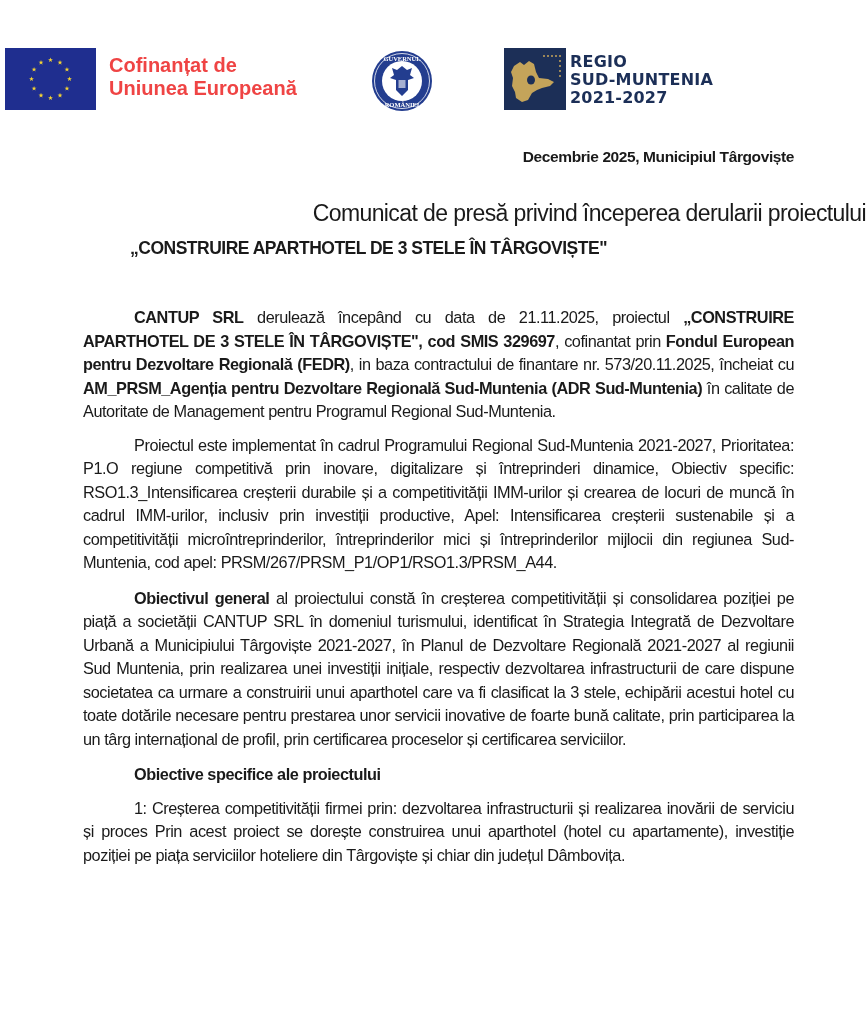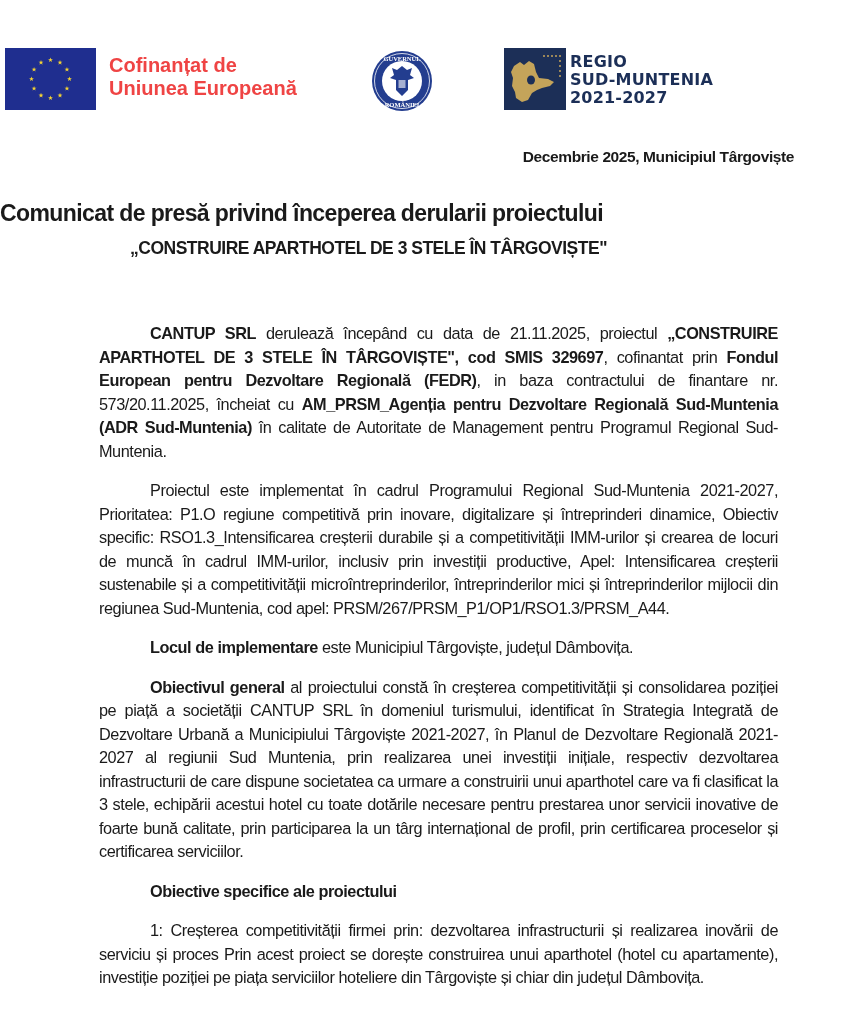--- a/index.html
+++ b/index.html
@@ -32,33 +32,33 @@
   }
   .regio-text div { white-space: nowrap; }
 
   .dateline {
     position: absolute; top: 148px; right: 72px;
     font-weight: bold; font-size: 15.5px;
     font-family: "Liberation Sans Narrow", "Liberation Sans", sans-serif;
     letter-spacing: -0.4px;
   }
   .title {
-    position: absolute; top: 200px; left: 0; width: 866px; text-align: left;
-    font-weight: bold; font-size: 23px; letter-spacing: -0.6px;
+    position: absolute; top: 200px; left: 0; width: 866px; text-align: right;
+    font-weight: normal; font-size: 23px; letter-spacing: -0.6px;
   }
   .subtitle {
     position: absolute; top: 238px; left: 130px;
     font-weight: bold; font-size: 17.5px; letter-spacing: -0.5px;
   }
 
   .content {
     position: absolute; top: 306px; left: 83px; width: 711px;
     font-size: 16.3px; line-height: 23.5px; letter-spacing: -0.45px;
   }
-  .content p { margin: 16px; text-align: justify; text-indent: 51px; }
+  .content p { margin: 0; text-align: justify; text-indent: 51px; }
   .content p.gap { margin-top: 10px; }
   .content p.gapL { margin-top: 12px; }
   .content b { font-weight: bold; }
   .content .heading { font-weight: bold; }
 </style>
 </head>
 <body>
 
 <div class="header">
   <div class="eu-flag">
@@ -124,20 +124,19 @@
 
 <div class="dateline">Decembrie 2025, Municipiul Târgoviște</div>
 <div class="title">Comunicat de presă privind începerea derularii proiectului</div>
 <div class="subtitle">„CONSTRUIRE APARTHOTEL DE 3 STELE ÎN TÂRGOVIȘTE"</div>
 
 <div class="content">
   <p><b>CANTUP SRL</b><span> derulează începând cu data de 21.11.2025, proiectul </span><b>„CONSTRUIRE APARTHOTEL DE 3 STELE ÎN TÂRGOVIȘTE", cod SMIS 329697</b><span>, cofinantat prin </span><b>Fondul European pentru Dezvoltare Regională (FEDR)</b><span>, in baza contractului de finantare nr. 573/20.11.2025, încheiat cu </span><b>AM_PRSM_Agenția pentru Dezvoltare Regională Sud-Muntenia (ADR Sud-Muntenia)</b><span> în calitate de Autoritate de Management pentru Programul Regional Sud-Muntenia.</span></p>
 
   <p class="gap">Proiectul este implementat în cadrul Programului Regional Sud-Muntenia 2021-2027, Prioritatea: P1.O regiune competitivă prin inovare, digitalizare și întreprinderi dinamice, Obiectiv specific: RSO1.3_Intensificarea creșterii durabile și a competitivității IMM-urilor și crearea de locuri de muncă în cadrul IMM-urilor, inclusiv prin investiții productive, Apel: Intensificarea creșterii sustenabile și a competitivității microîntreprinderilor, întreprinderilor mici și întreprinderilor mijlocii din regiunea Sud-Muntenia, cod apel: PRSM/267/PRSM_P1/OP1/RSO1.3/PRSM_A44.</p>
 
-  <p class="gap"><b>Locul de implementare</b><span> este Municipiul Târgoviște, județul Dâmbovița.</span></p>
 
   <p class="gapL"><b>Obiectivul general</b><span> al proiectului constă în creșterea competitivității și consolidarea poziției pe piață a societății CANTUP SRL în domeniul turismului, identificat în Strategia Integrată de Dezvoltare Urbană a Municipiului Târgoviște 2021-2027, în Planul de Dezvoltare Regională 2021-2027 al regiunii Sud Muntenia, prin realizarea unei investiții inițiale, respectiv dezvoltarea infrastructurii de care dispune societatea ca urmare a construirii unui aparthotel care va fi clasificat la 3 stele, echipării acestui hotel cu toate dotările necesare pentru prestarea unor servicii inovative de foarte bună calitate, prin participarea la un târg internațional de profil, prin certificarea proceselor și certificarea serviciilor.</span></p>
 
   <p class="gapL heading">Obiective specifice ale proiectului</p>
 
   <p class="gap">1: Creșterea competitivității firmei prin: dezvoltarea infrastructurii și realizarea inovării de serviciu și proces Prin acest proiect se dorește construirea unui aparthotel (hotel cu apartamente), investiție poziției pe piața serviciilor hoteliere din Târgoviște și chiar din județul Dâmbovița.</p>
 </div>
 
 </body></html>

